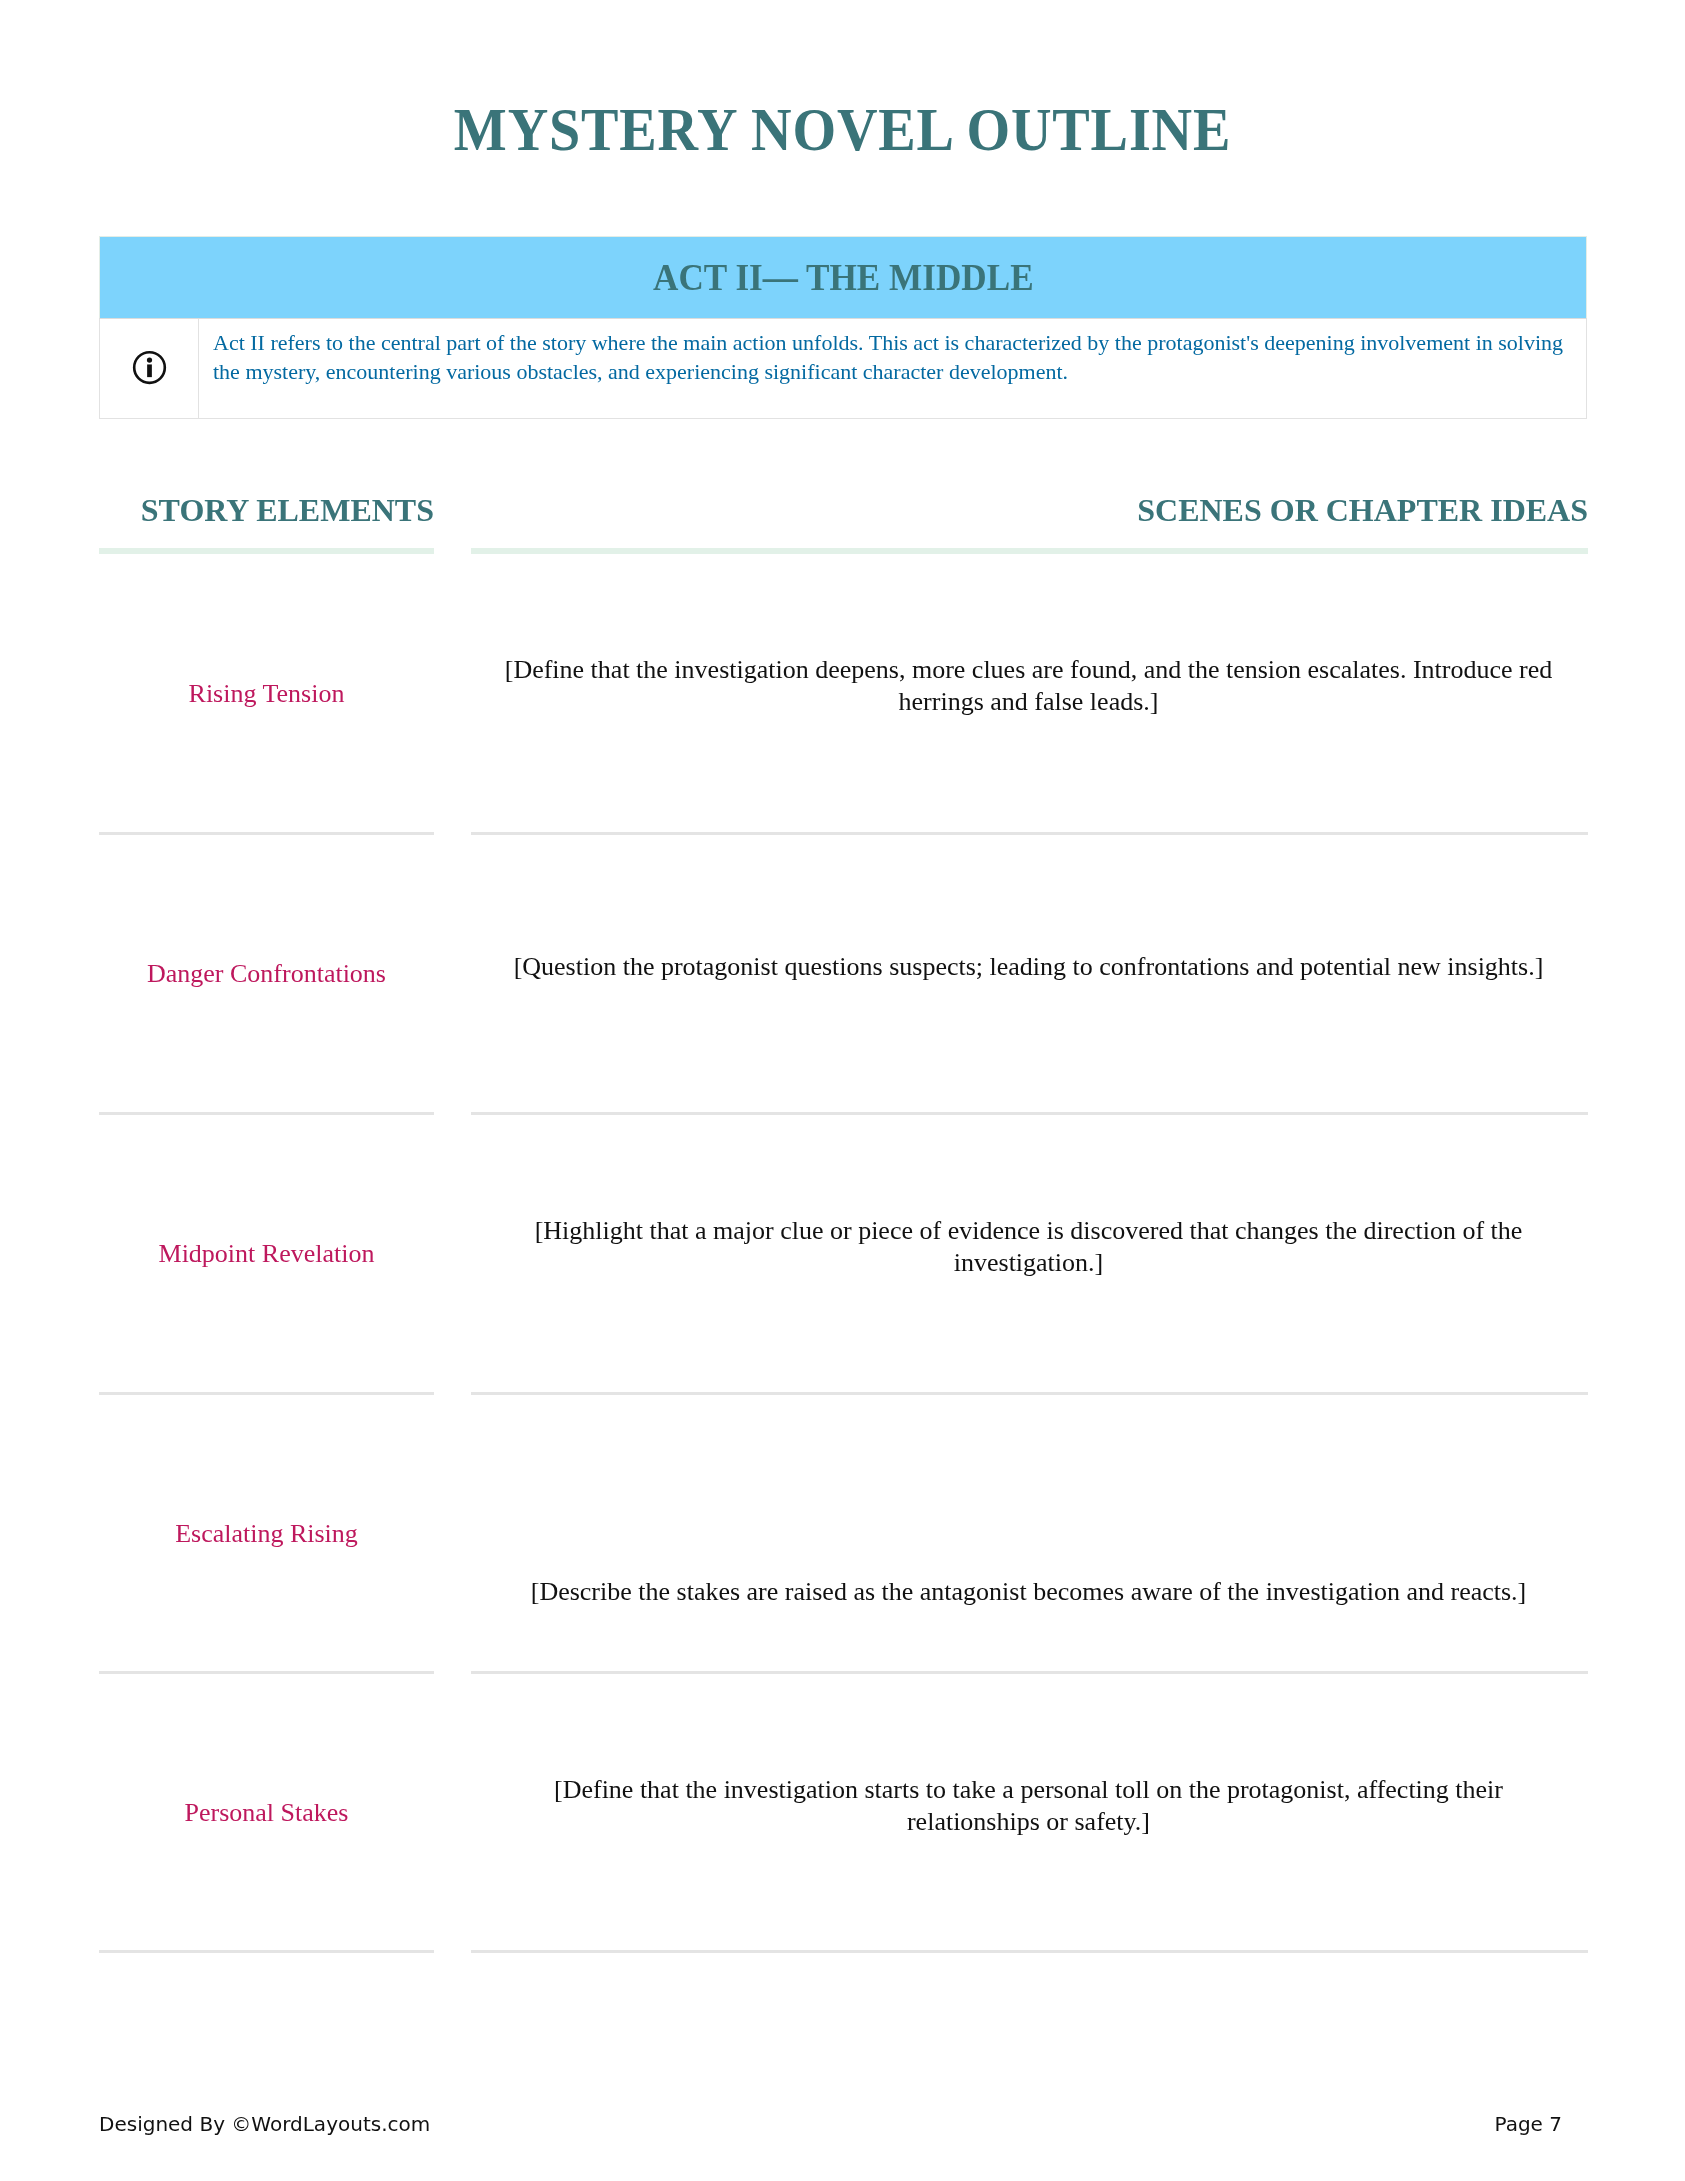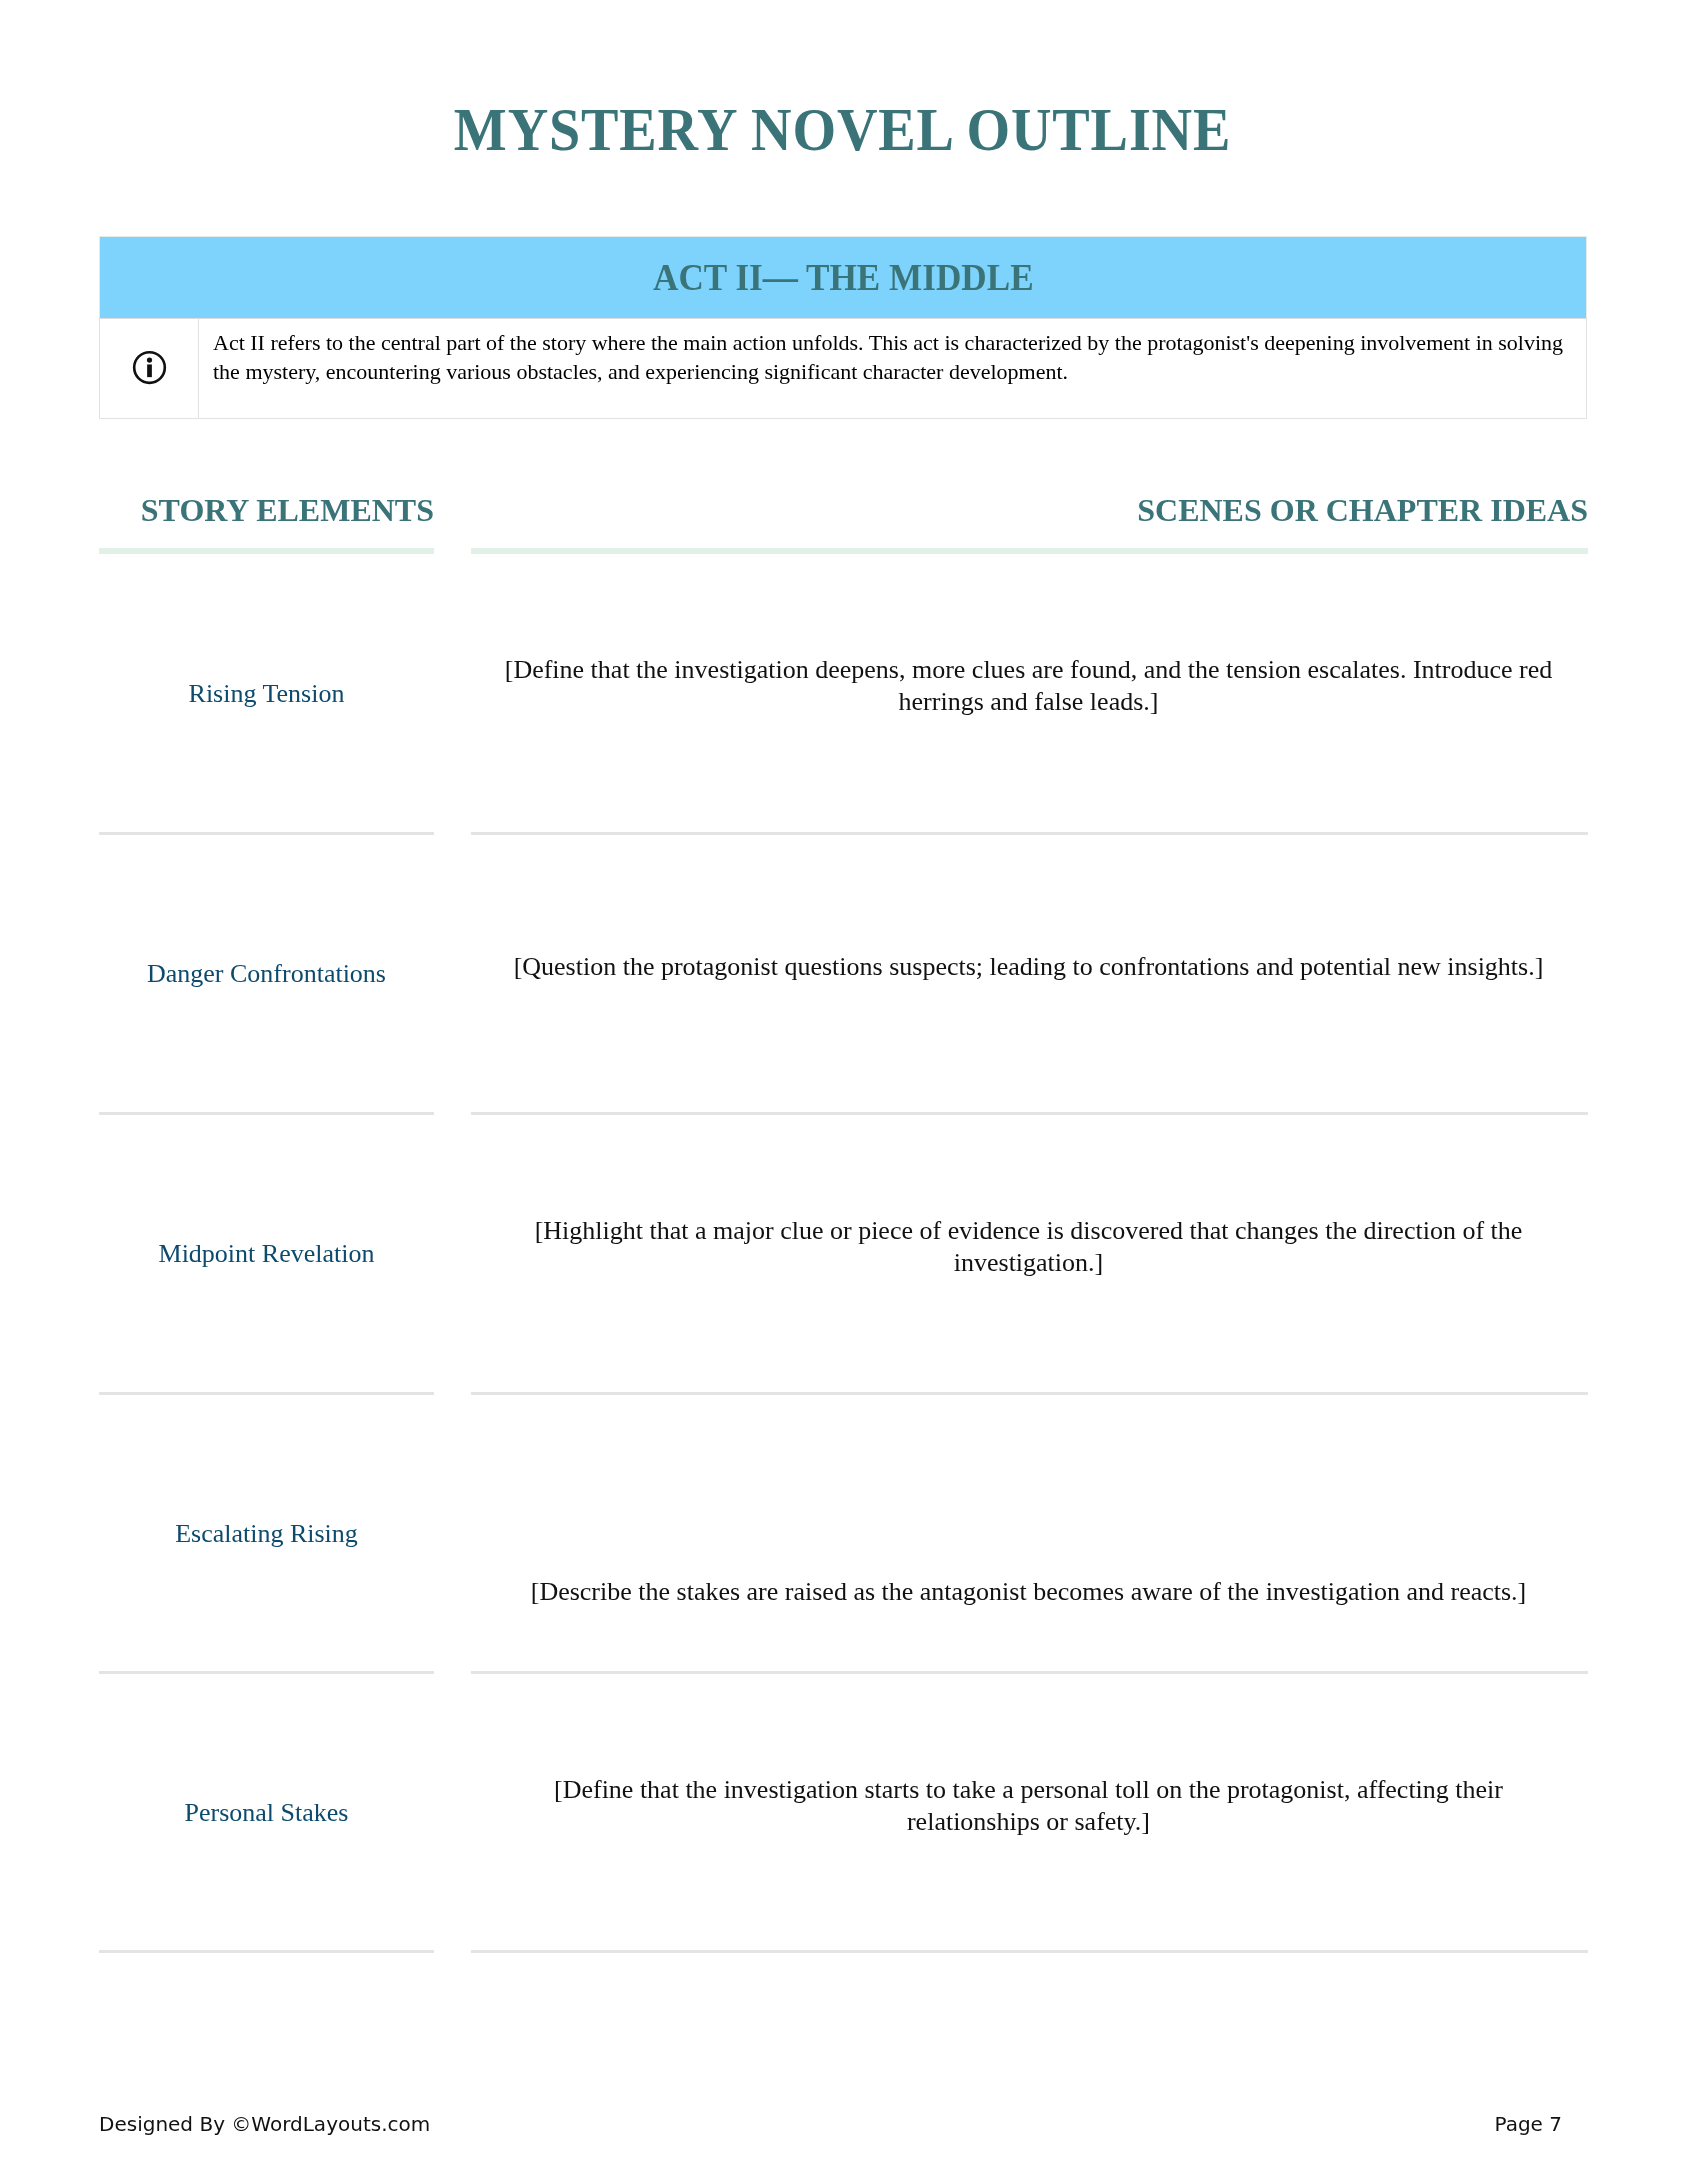--- a/index.html
+++ b/index.html
@@ -20,30 +20,30 @@
     transform: scaleX(0.95);
   }
   .info-row {
     left: 99px; top: 318px; width: 1488px; height: 101px; box-sizing: border-box;
     border: 1.8px solid #e2e2e2; border-top: 0.9px solid #dcdcdc; display: flex; background: #fff;
   }
   .info-icon-cell {
     width: 99px; border-right: 1.8px solid #e2e2e2; display: flex; align-items: center; justify-content: center; box-sizing: border-box;
   }
   .info-text {
-    flex: 1; padding: 8.8px 14px 0 14px; font-family: "Liberation Serif", serif; font-size: 22px; line-height: 29px; color: #000000;
+    flex: 1; padding: 8.8px 14px 0 14px; font-family: "Liberation Serif", serif; font-size: 22px; line-height: 29px; color: #0369a1;
   }
   .col-head {
     top: 492px; font-family: "Liberation Serif", serif; font-weight: bold; font-size: 32px; color: #3a7479; text-align: right;
   }
   .col-underline { height: 6.1px; background: #e2f1e8; top: 548px; }
   .row-divider { height: 2.6px; background: #e4e4e4; }
   .cell-left {
     left: 99px; width: 335px; display: flex; align-items: center; justify-content: center; text-align: center;
-    font-family: "Liberation Serif", serif; font-size: 26px; color: #0c4a6e;
+    font-family: "Liberation Serif", serif; font-size: 26px; color: #be185d;
   }
   .cell-right {
     left: 488px; width: 1081px; display: flex; align-items: center; justify-content: center; text-align: center;
     font-family: "Liberation Serif", serif; font-size: 26px; line-height: 32px; color: #111;
   }
   .footer {
     top: 2112px; font-family: "DejaVu Sans", sans-serif; font-size: 20px; color: #111;
   }
 </style>
 </head>

